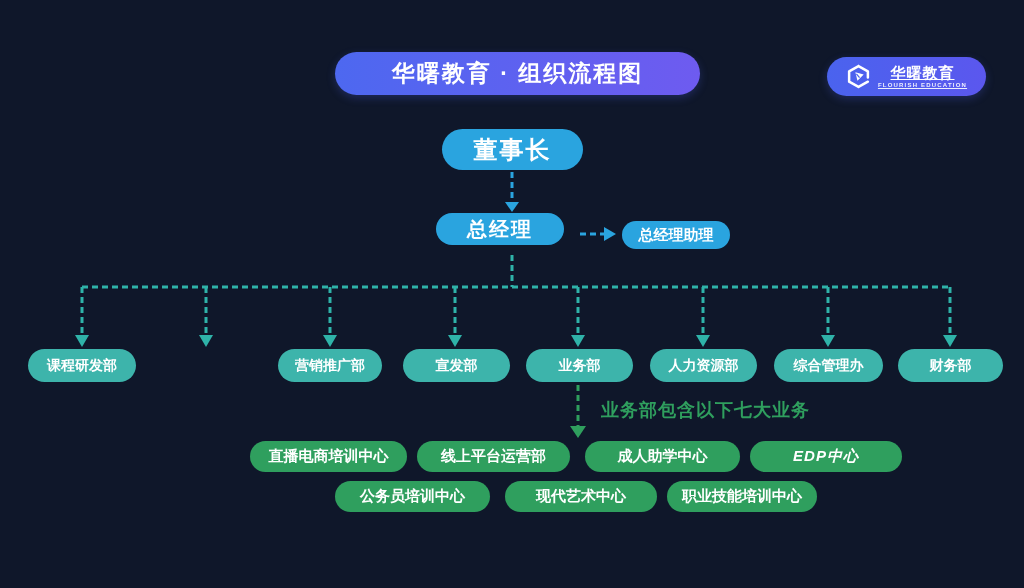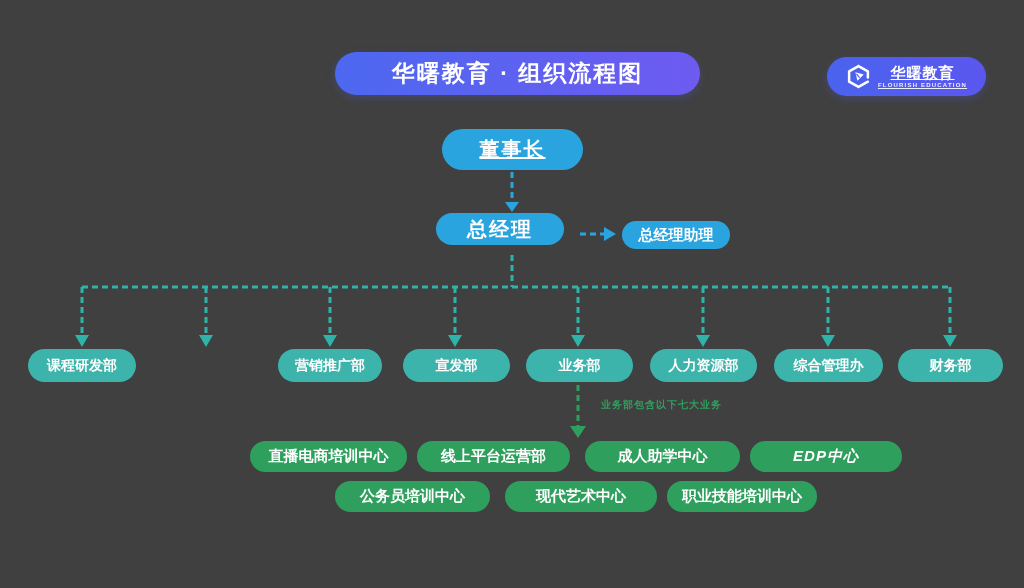--- a/index.html
+++ b/index.html
@@ -1,21 +1,21 @@
 <!DOCTYPE html>
 <html><head>
 <meta charset="utf-8">
 <style>
   html, body { margin: 0; padding: 0; background: #ffffff; }
   body { font-family: "Liberation Sans", "DejaVu Sans", sans-serif; }
   #canvas {
     position: relative;
     width: 1024px;
     height: 588px;
-    background: #404040;
+    background: #0f172a;
     overflow: hidden;
   }
   #connectors {
     position: absolute;
     left: 0; top: 0;
     width: 1024px; height: 588px;
     z-index: 1;
   }
   .pill {
     position: absolute;
@@ -41,21 +41,21 @@
     display: flex; gap: 7px;
     box-shadow: 0 3px 8px rgba(80,100,240,0.25);
     text-decoration: underline;
   }
   .logo-text { display: flex; flex-direction: column; align-items: center; line-height: 1; }
   .logo-name { font-size: 15px; font-weight: bold; letter-spacing: 1px; }
   .logo-sub { font-size: 6px; letter-spacing: 1.2px; margin-top: 2px; font-weight: bold; opacity: 0.9; }
   .blue  { background: #2aa4df; }
   .teal  { background: #3db4ab; }
   .green { background: #2f9f5e; }
-  .chairman  { left: 442px; top: 129px; width: 141px; height: 41px; font-size: 20px; letter-spacing: 2px; text-decoration: underline; }
+  .chairman  { left: 442px; top: 129px; width: 141px; height: 41px; font-size: 24px; letter-spacing: 2px; }
   .gm        { left: 436px; top: 213px; width: 128px; height: 32px; font-size: 20px; letter-spacing: 2px; }
   .assistant { left: 622px; top: 221px; width: 108px; height: 28px; font-size: 15px; }
   .dept   { top: 349px; height: 33px; font-size: 14px; }
   .dept-0 { left: 28px;  width: 108px; }
   .dept-1 { left: 152px; width: 110px; font-size: 13.5px; }
   .dept-2 { left: 278px; width: 104px; }
   .dept-3 { left: 403px; width: 107px; }
   .dept-4 { left: 526px; width: 107px; }
   .dept-5 { left: 650px; width: 107px; }
   .dept-6 { left: 774px; width: 109px; }
@@ -67,21 +67,21 @@
   .c1-1 { left: 417px; width: 153px; }
   .c1-2 { left: 585px; width: 155px; }
   .c1-3 { left: 750px; width: 152px; letter-spacing: 1px; font-style: italic; }
   .c2-0 { left: 335px; width: 155px; }
   .c2-1 { left: 505px; width: 152px; }
   .c2-2 { left: 667px; width: 150px; }
   .biz-note {
     position: absolute;
     left: 601px; top: 398px;
     color: #2f9f5e;
-    font-size: 10px;
+    font-size: 18px;
     font-weight: bold;
     z-index: 2;
     letter-spacing: 1px;
     white-space: nowrap;
   }
 </style>
 </head>
 <body>
 
 <div id="canvas">

